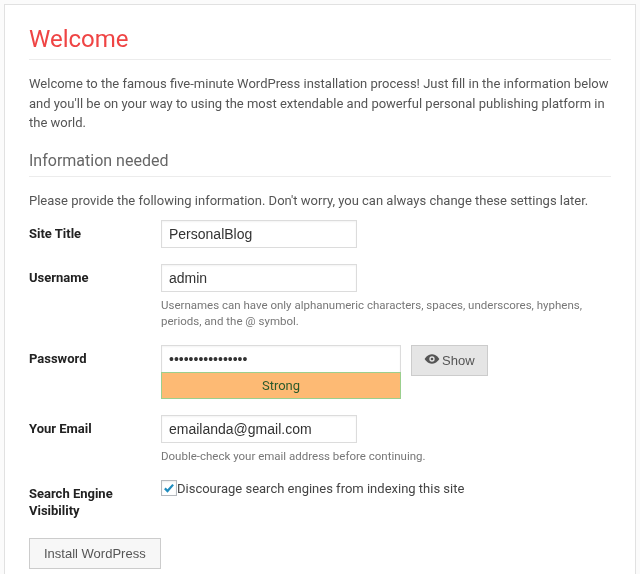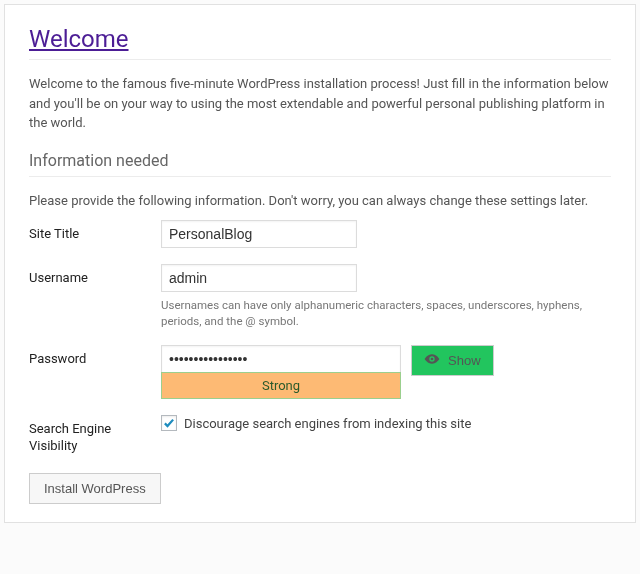--- a/index.html
+++ b/index.html
@@ -14,23 +14,22 @@
   .card {
     background: #fff;
     border: 1px solid #e1e1e1;
     padding: 10px 24px 18px 24px;
     width: 632px;
     margin: 0 auto;
   }
   h1 {
     font-size: 24px;
     font-weight: 400;
-    color: #4c1d95;
+    color: #ef4444;
     margin: 10px 0 6px 0;
-    text-decoration: underline;
   }
   h2 {
     font-size: 16px;
     font-weight: 400;
     color: #666;
     margin: 18px 0 6px 0;
   }
   hr {
     border: none;
     border-top: 1px solid #ececec;
@@ -45,21 +44,21 @@
   .form-row {
     display: flex;
     align-items: flex-start;
     margin-bottom: 16px;
   }
   .form-label {
     width: 132px;
     flex-shrink: 0;
     font-size: 13px;
     color: #222;
-    font-weight: 400;
+    font-weight: 700;
     padding-top: 6px;
   }
   .form-field {
     flex: 1;
   }
   input[type="text"] {
     padding: 5px 7px;
     font-size: 14px;
     border: 1px solid #dcdcdc;
     color: #333;
@@ -89,33 +88,33 @@
     padding: 5px 0;
     font-size: 13px;
     color: #2b5a2b;
     background: #fdba74;
     border: 1px solid #9bcf8e;
     margin-top: -1px;
   }
   .show-btn {
     display: inline-flex;
     align-items: center;
-    gap: 8px;
-    background: #22c55e;
+    gap: 2px;
+    background: #e5e5e5;
     border: 1px solid #ccc;
     padding: 5px 12px;
     font-size: 13px;
     color: #555;
     cursor: pointer;
     height: 31px;
   }
   .show-btn svg { width: 16px; height: 16px; fill: #555; }
   .important { margin-top: 6px; }
   .important b { color: #333; }
-  .chk-row { display: flex; align-items: center; gap: 7px; }
+  .chk-row { display: flex; align-items: center; }
   .chk {
     width: 16px; height: 16px;
     border: 1px solid #b4b9be;
     background: #fff;
     box-shadow: inset 0 1px 2px rgba(0,0,0,.08);
     display: inline-flex; align-items: center; justify-content: center;
     cursor: pointer;
   }
   .chk svg { width: 12px; height: 12px; fill: none; stroke: #1e8cbe; stroke-width: 3; }
   .chk-label { font-size: 13px; color: #444; }
@@ -174,20 +173,27 @@
                 <path d="M12 5c-7 0-11 7-11 7s4 7 11 7 11-7 11-7-4-7-11-7zm0 11a4 4 0 1 1 0-8 4 4 0 0 1 0 8zm0-6a2 2 0 1 0 0 4 2 2 0 0 0 0-4z"></path>
               </svg>
           </span>
           <span>Show</span>
         </button>
       </div>
     </div>
   </div>
 
   
+  <div class="form-row">
+    <div class="form-label">Your Email</div>
+    <div class="form-field">
+      <input type="text" class="w-narrow" value="emailanda@gmail.com" style="">
+      <div class="help">Double-check your email address before continuing.</div>
+    </div>
+  </div>
 
   
   <div class="form-row" style="margin-bottom:12px;">
     <div class="form-label" style="line-height:1.3;">Search Engine Visibility</div>
     <div class="form-field">
       <div class="chk-row">
         <span class="chk">
           <svg viewBox="0 0 16 16">
               <polyline points="2.5,8.5 6,12 13.5,3.5"></polyline>
             </svg>

